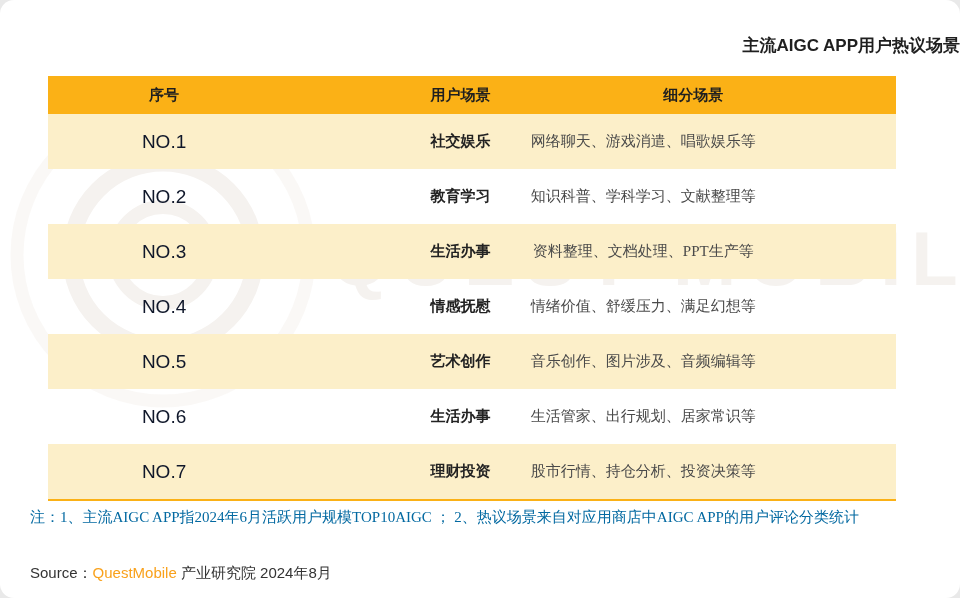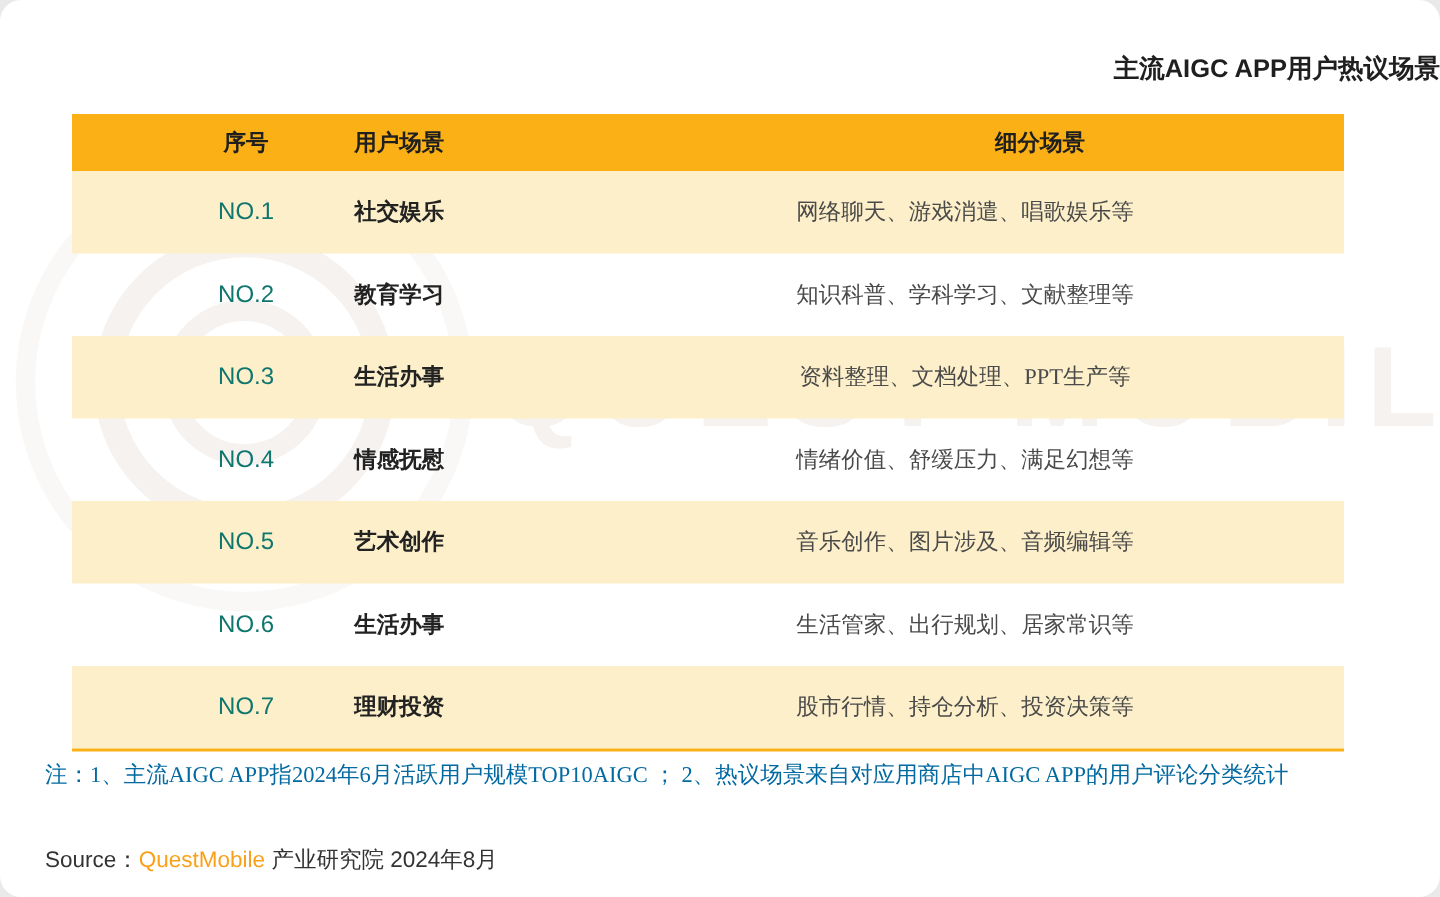--- a/index.html
+++ b/index.html
@@ -19,24 +19,24 @@
     position:absolute;top:34px;left:0;width:100%;text-align:right;
     font-size:17px;font-weight:600;color:#1f1f1f;z-index:2;
   }
   
   .table{position:absolute;left:48px;top:76px;width:848px;z-index:1;}
   .hrow{display:flex;height:38px;align-items:center;background:#FBB116;}
   .hcell{font-size:15px;font-weight:700;color:#1f1f1f;text-align:center;}
   .row{display:flex;height:55px;align-items:center;background:transparent;}
   .row:nth-child(even){background:#FCEFC9;}
   .c1{flex:0 0 17%;text-align:center;padding-left:44px;}
-  .c2{flex:0 0 30%;text-align:left;}
+  .c2{flex:0 0 30%;text-align:right;}
   .c3{flex:1 1 auto;text-align:center;}
   .row .c3{padding-right:100px;}
-  .no{font-size:16px;color:#0f766e;}
+  .no{font-size:19px;color:#0f172a;}
   .scene{font-size:15px;font-weight:700;color:#222222;}
   .detail{font-size:15px;color:#4a4a4a;font-family:Liberation Serif, serif;}
   .bottom-line{height:2px;background:#FBB116;}
   
   .note{
     position:absolute;left:30px;top:507px;width:892px;z-index:2;
     font-size:15px;color:#0369a1;line-height:1.45;font-family:Liberation Serif, serif;
   }
   .source{
     position:absolute;left:30px;top:564px;z-index:2;

